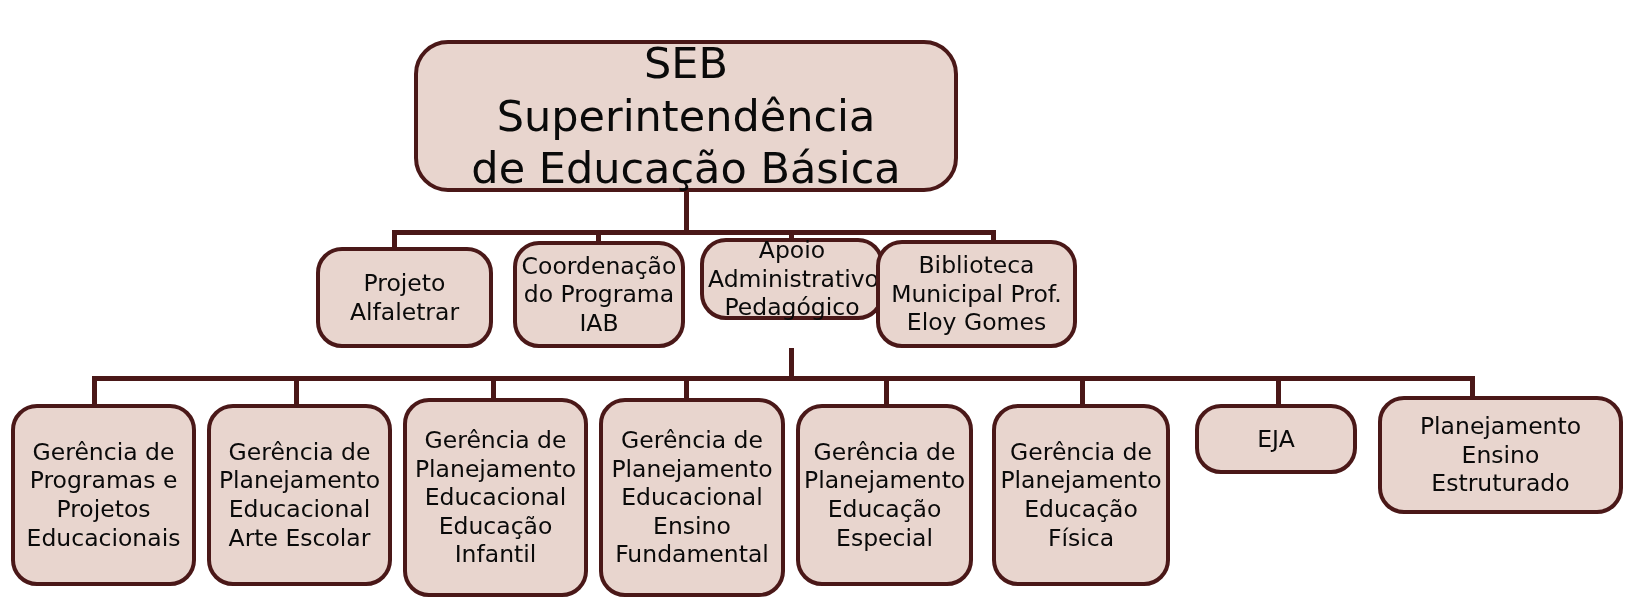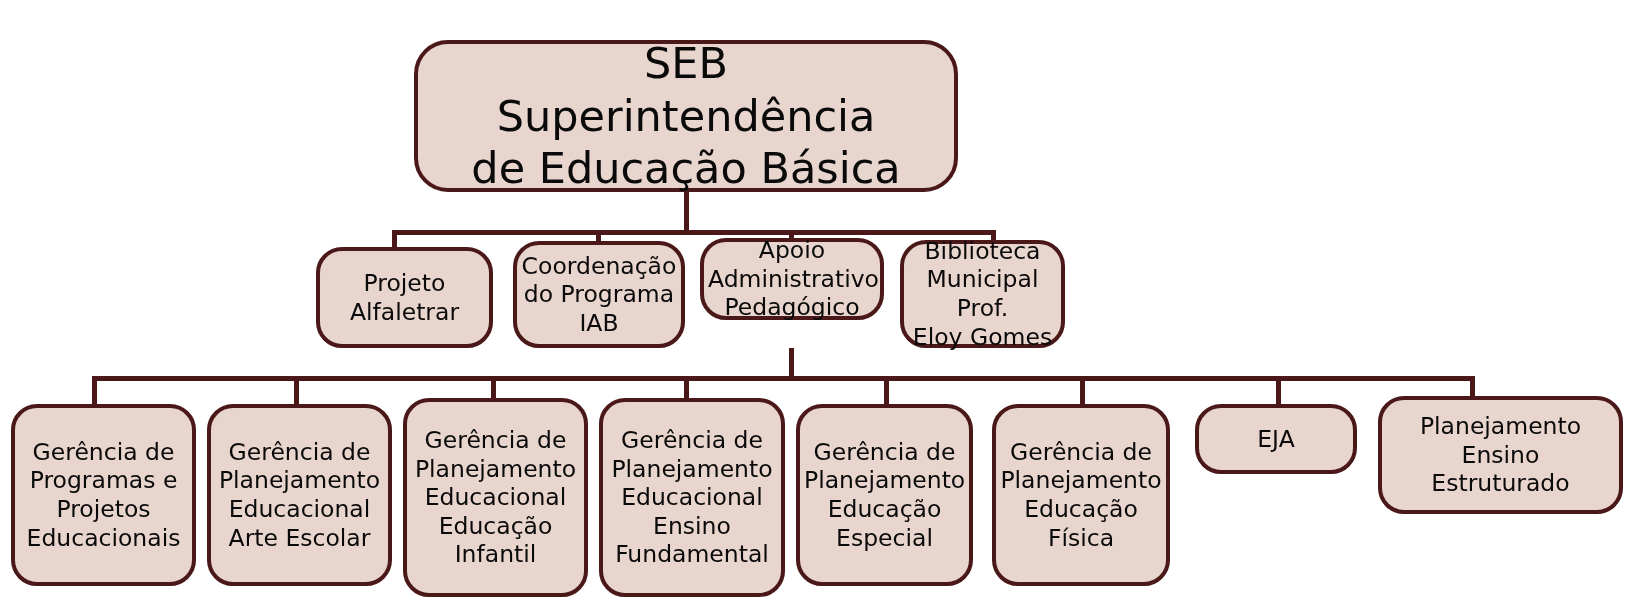--- a/index.html
+++ b/index.html
@@ -91,21 +91,21 @@
 do Programa
 IAB</span>
   </div>
 
   <div class="node node-l2" style="left:700px; top:238px; width:184px; height:82px;">
     <span class="node-label">Apoio
 Administrativo
 Pedagógico</span>
   </div>
 
-  <div class="node node-l2" style="left:900px; top:240px; width:165px; height:108px;">
+  <div class="node node-l2" style="left:876px; top:240px; width:201px; height:108px;">
     <span class="node-label">Biblioteca
 Municipal Prof.
 Eloy Gomes</span>
   </div>
 
   <div class="connector connector-v" style="left:789px; top:348px; height:32px;"></div>
 
   <div class="connector connector-h" style="left:92px; top:376px; width:1382px;"></div>
 
   <div class="connector connector-v" style="left:92px; top:376px; height:31px;"></div>

